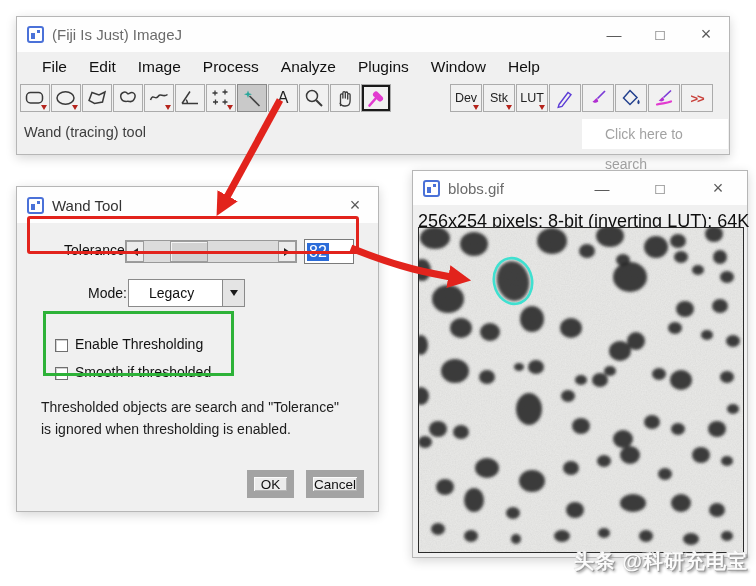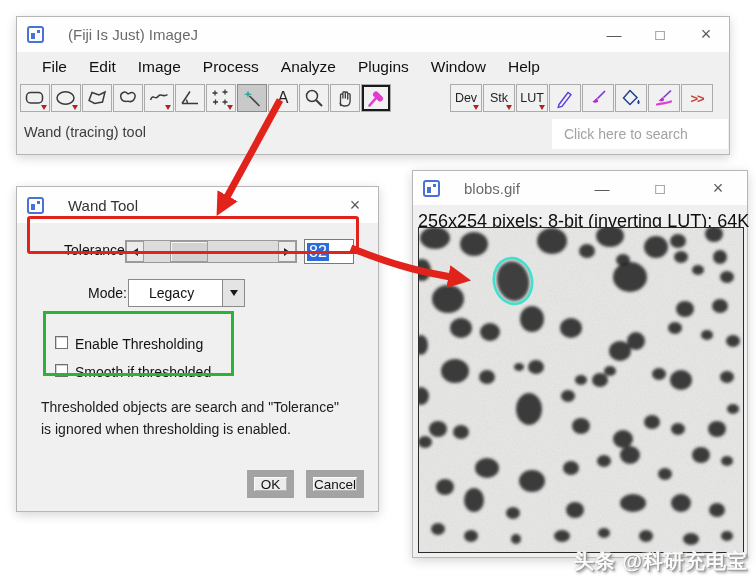--- a/index.html
+++ b/index.html
@@ -1,20 +1,20 @@
 <!DOCTYPE html>
 <html><head>
 <meta charset="utf-8">
 <style>
   html,body{margin:0;padding:0;background:#fff;}
   .stage{position:relative;width:756px;height:586px;background:#ffffff;overflow:hidden;
          font-family:"Liberation Sans",sans-serif;}
   
   .win{position:absolute;background:#f0f0f0;border:1px solid #b6b6b6;box-shadow:0 3px 10px rgba(0,0,0,.16);}
-  .titlebar{height:35px;background:#fefefe;display:flex;align-items:center;padding:0 0 0 10px;gap:16px;}
+  .titlebar{height:35px;background:#fefefe;display:flex;align-items:center;padding:0 0 0 10px;}
   .appicon{width:17px;height:17px;flex:0 0 17px;margin-right:8px;position:relative;
            border:2px solid #4a71d8;border-radius:3px;background:#fff;box-sizing:border-box;}
   .appicon i{position:absolute;left:2px;bottom:2px;width:4px;height:6px;background:#4a71d8;}
   .appicon b{position:absolute;right:2px;top:2px;width:3px;height:3px;background:#4a71d8;}
   .title{font-size:15px;color:#6b6b6b;white-space:nowrap;}
   .wctrls{margin-left:auto;display:flex;height:100%;}
   .wbtn{width:46px;height:100%;display:flex;align-items:center;justify-content:center;
         color:#5a5a5a;font-size:15px;}
   .wbtn.close{font-size:18px;}
   
@@ -29,22 +29,22 @@
   .tbtn.framed{outline:2px solid #1a1a1a;outline-offset:-3px;}
   .tspacer{width:58px;height:1px;}
   .tri{position:absolute;right:2px;bottom:1px;width:0;height:0;
        border-left:3.5px solid transparent;border-right:3.5px solid transparent;border-top:5px solid #b5241c;}
   .tlabel{font-size:12.5px;color:#222;}
   .tlabel.big{font-size:16px;}
   .tlabel.red{color:#c8403a;font-weight:bold;font-size:13px;letter-spacing:-1px;}
   .ticon{display:block;}
   .statusbar{position:relative;height:38px;}
   .status-text{position:absolute;left:7px;top:9px;font-size:14.5px;color:#3d3d3d;}
-  .searchbox{position:absolute;right:1px;top:4px;width:176px;height:30px;background:#ffffff;
-             color:#a2a2a2;font-size:14px;line-height:30px;padding-left:12px;box-sizing:border-box;}
+  .searchbox{position:absolute;right:1px;top:4px;width:146px;height:30px;background:#ffffff;
+             color:#a2a2a2;font-size:14px;line-height:30px;padding-left:23px;box-sizing:border-box;}
   
   #wanddlg{left:16px;top:186px;width:361px;height:324px;}
   #wanddlg .titlebar{height:36px;}
   #wanddlg .title{color:#333;}
   .dlabel{position:absolute;font-size:14px;color:#111;}
   
   .sb{position:absolute;left:108px;top:53px;width:172px;height:23px;display:flex;
       border:1px solid #999;background:#dcdcdc;box-sizing:border-box;}
   .sb-btn{width:18px;height:100%;background:#ececec;border:1px solid #9d9d9d;box-sizing:border-box;
           display:flex;align-items:center;justify-content:center;}
@@ -55,21 +55,21 @@
             border:1px solid #9d9d9d;box-sizing:border-box;box-shadow:inset 1px 1px 0 #f4f4f4;}
   .field{position:absolute;left:287px;top:52px;width:50px;height:25px;background:#fff;
          border:1px solid #7a7a7a;box-sizing:border-box;font-size:16px;display:flex;align-items:center;padding-left:2px;}
   .field .sel{background:#2b6cd9;color:#fff;padding:0 2px;}
   .combo{position:absolute;left:111px;top:92px;width:117px;height:28px;background:#fff;
          border:1px solid #8a8a8a;box-sizing:border-box;display:flex;align-items:center;}
   .combo .val{flex:1;font-size:14px;color:#111;padding-left:20px;}
   .combo .drop{width:22px;height:100%;background:#e4e4e4;border-left:1px solid #8a8a8a;
                display:flex;align-items:center;justify-content:center;box-sizing:border-box;}
   .combo .drop i{width:0;height:0;border-left:4.5px solid transparent;border-right:4.5px solid transparent;border-top:6px solid #1a1a1a;}
-  .cbrow{position:absolute;left:38px;display:flex;align-items:flex-start;}
+  .cbrow{position:absolute;left:38px;display:flex;align-items:flex-end;}
   .cb{width:13px;height:13px;background:#fff;border:1px solid #6f6f6f;box-sizing:border-box;
       box-shadow:inset 1px 1px 0 #cfcfcf;margin-right:7px;}
   .cbl{font-size:14px;color:#111;}
   .infotext{position:absolute;left:24px;top:209px;font-size:14px;color:#1c1c1c;line-height:22px;}
   .btn{position:absolute;height:28px;background:#ececec;border:7px solid #a3a3a3;box-sizing:border-box;
        box-shadow:inset 1px 1px 0 #fbfbfb, inset -1px -1px 0 #b5b5b5;
        display:flex;align-items:center;justify-content:center;font-size:13.5px;color:#111;}
   
   .redbox{position:absolute;left:27px;top:216px;width:332px;height:38px;border:3px solid #e2231c;
           border-radius:3px;box-sizing:border-box;z-index:40;}

